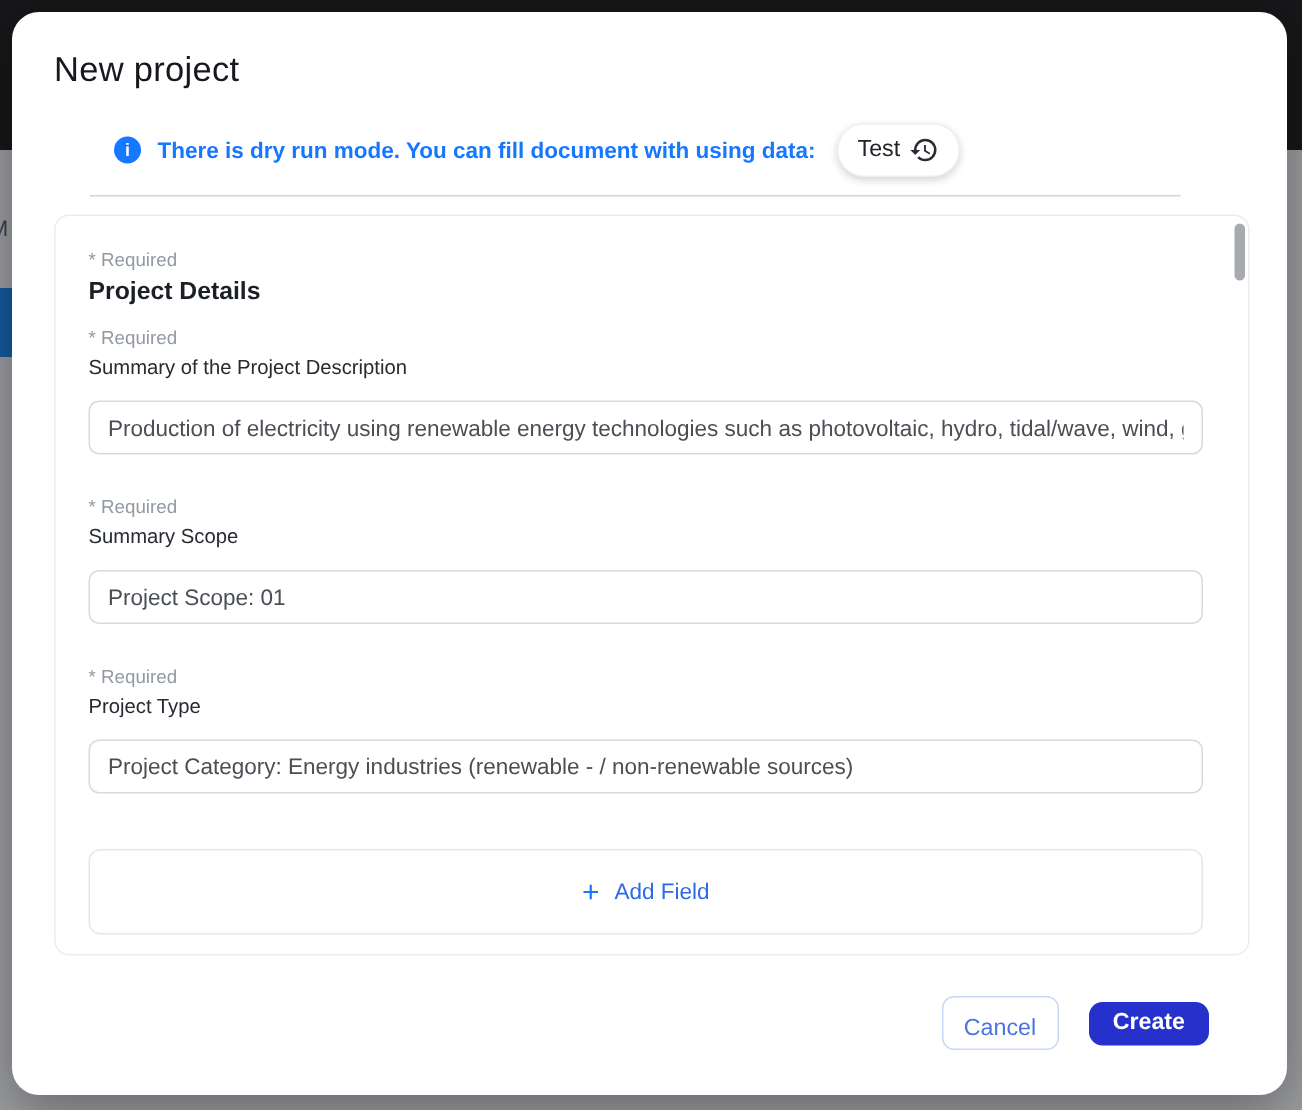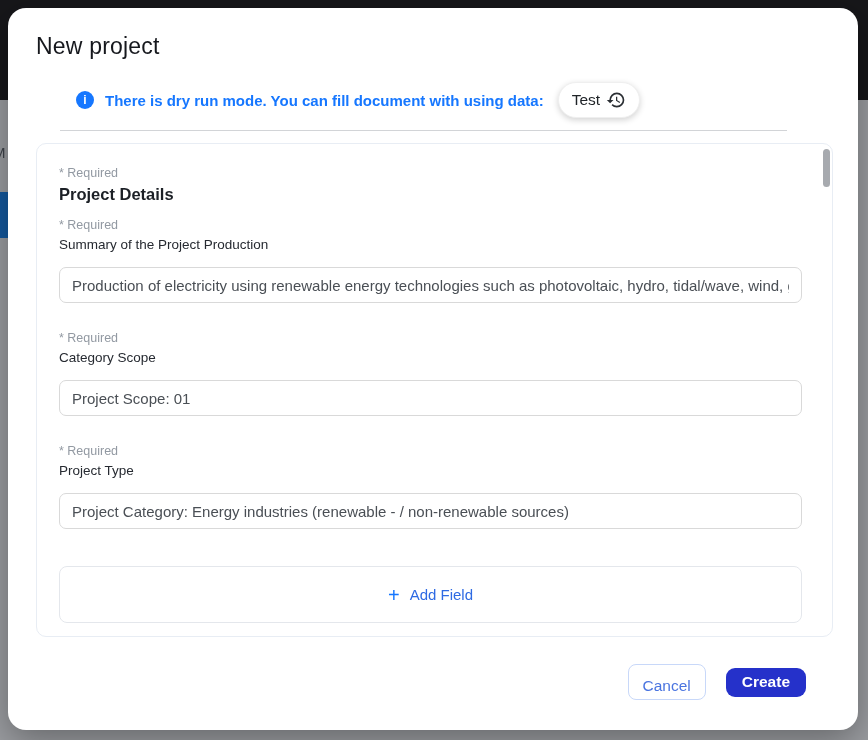--- a/index.html
+++ b/index.html
@@ -108,25 +108,25 @@
 
   <div class="divider"></div>
 
   <div class="panel">
     <div class="panel-scroll-thumb"></div>
 
     <div class="required-note rq-1">* Required</div>
     <div class="section-title">Project Details</div>
 
     <div class="required-note rq-mid">* Required</div>
-    <div class="field-label">Summary of the Project Production</div>
+    <div class="field-label">Summary of the Project Description</div>
     <input class="text-input" type="text" value="Production of electricity using renewable energy technologies such as photovoltaic, hydro, tidal/wave, wind, g" style="">
 
     <div class="required-note rq-gap">* Required</div>
-    <div class="field-label">Category Scope</div>
+    <div class="field-label">Summary Scope</div>
     <input class="text-input" type="text" value="Project Scope: 01" style="">
 
     <div class="required-note rq-gap">* Required</div>
     <div class="field-label">Project Type</div>
     <input class="text-input" type="text" value="Project Category: Energy industries (renewable - / non-renewable sources)" style="">
 
     <button class="add-field-btn">
       <span class="add-field-plus">+</span>
       <span class="add-field-label">Add Field</span>
     </button>

